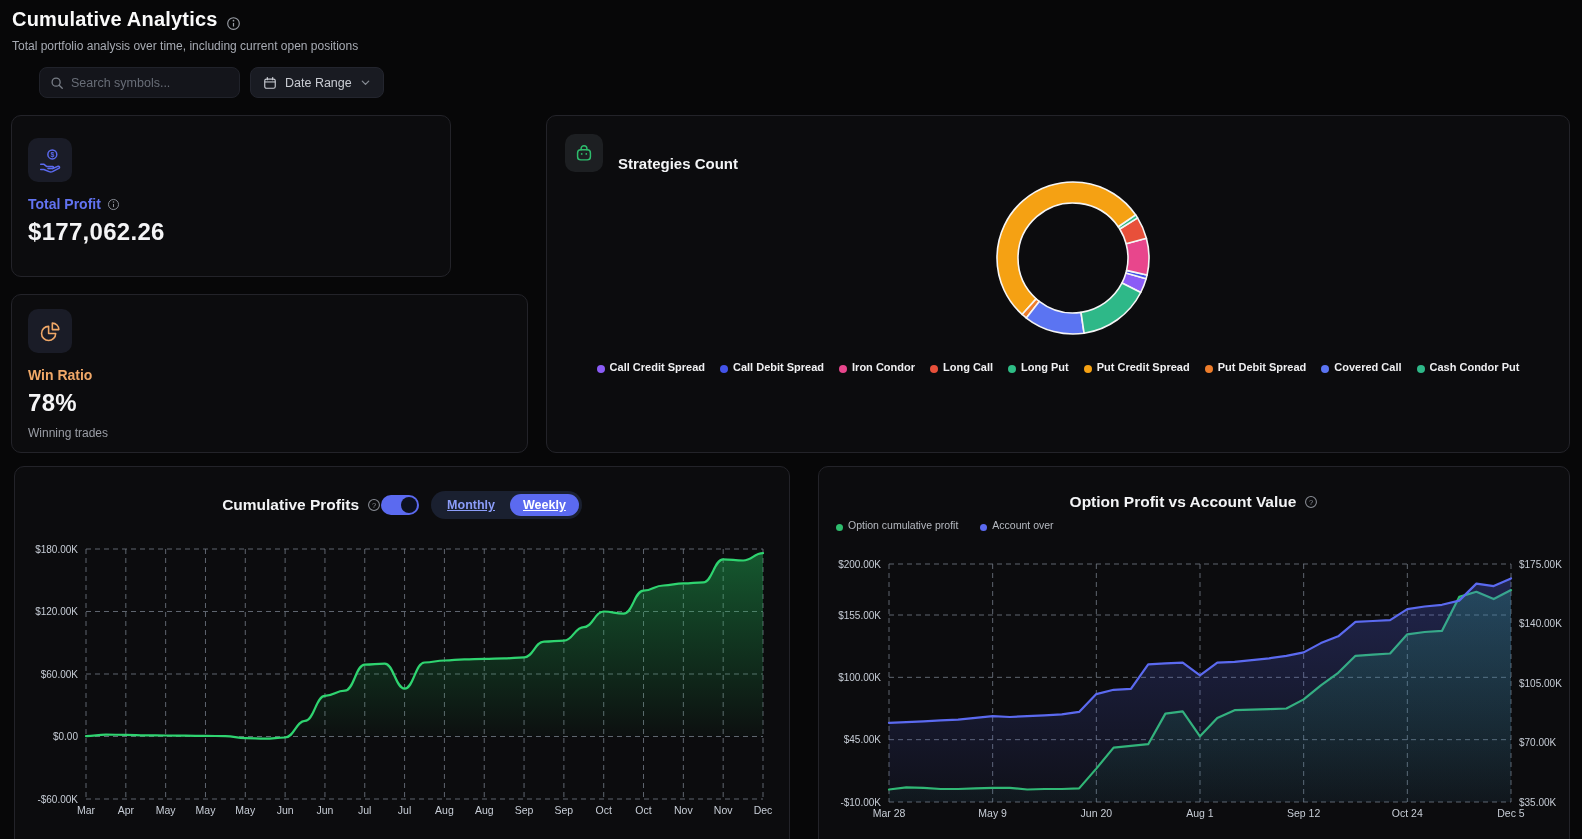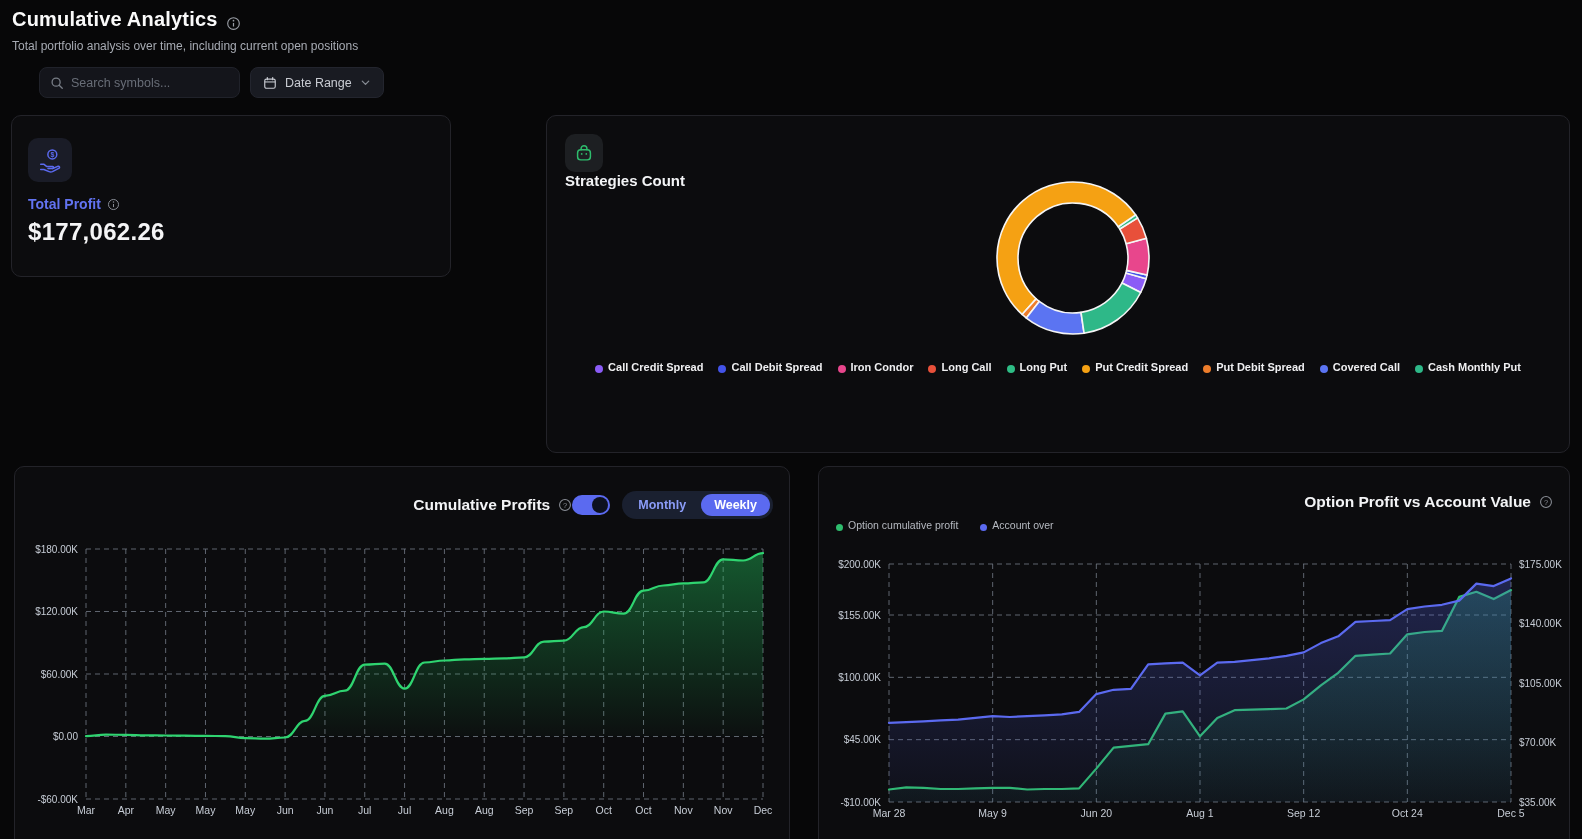--- a/index.html
+++ b/index.html
@@ -45,51 +45,51 @@
     width:44px; height:44px; border-radius:10px; background:#1a1c27;
     display:flex; align-items:center; justify-content:center;
   }
   .icon-box.sm { width:38px; height:38px; background:#1d1f22; }
   .stat-label { margin-top:14px; font-size:14px; font-weight:bold; display:flex; align-items:center; gap:6px; }
   .stat-label.blue  { color:#6273f1; }
   .stat-label.orange{ color:#f0a868; }
   .stat-value { margin-top:6px; font-size:24px; font-weight:bold; color:#f5f5f6; letter-spacing:.3px; }
   .stat-sub { margin-top:9px; font-size:12px; color:#9b9ea6; }
 
-  .strat-head { display:flex; align-items:flex-start; gap:0;flex-direction:column; }
+  .strat-head { display:flex; align-items:flex-end; gap:15px; }
   .card-title { font-size:15px; font-weight:bold; color:#f3f4f6; }
 
   .donut-wrap { position:absolute; left:0; top:0; width:100%; height:100%; }
 
   .pie-legend {
     position:absolute; left:0; right:0; top:245px; display:flex; justify-content:center;
     flex-wrap:nowrap; gap:15px;
   }
   .lg-item { display:flex; align-items:flex-end; gap:5px; white-space:nowrap; }
   .lg-dot { width:8px; height:8px; border-radius:50%; display:inline-block; }
   .lg-label { font-size:11px; font-weight:bold; color:#efeff1; }
 
   
   .chart-head {
     position:absolute; left:16px; right:16px; top:24px; display:flex;
-    align-items:center; justify-content:flex-end; z-index:2;
+    align-items:center; justify-content:center; z-index:2;
   }
   .chart-title-row { display:flex; align-items:center; gap:8px; }
   .chart-title { font-size:15.5px; font-weight:bold; color:#f3f4f6; }
   .head-right { display:flex; align-items:center; gap:12px; }
 
   .toggle { width:38px; height:20px; border-radius:999px; background:#5b6af0; position:relative; cursor:pointer; }
   .toggle .knob { position:absolute; right:2px; top:2px; width:16px; height:16px; border-radius:50%; background:#0d1120; }
 
   .seg {
     display:flex; align-items:center; background:#1a2030; border-radius:999px; padding:3px; gap:2px;
   }
   .seg button {
     border:none; background:transparent; color:#8b9cf8; font-size:12.5px; font-weight:bold;
-    padding:4px 13px; border-radius:999px; cursor:pointer; font-family:"Liberation Sans",sans-serif;
+    padding:4px 13px; border-radius:999px; cursor:pointer; font-family:"Liberation Sans",sans-serif;text-decoration:underline;
   }
   .seg button.active { background:#5b6af0; color:#ffffff; }
 
   .mini-legend {
     position:absolute; left:17px; top:52px; display:flex; gap:22px; z-index:2;
   }
   .mini-legend .lg-label { font-size:10.5px; font-weight:normal; color:#b6bac1; }
   .mini-legend .lg-dot { width:7px; height:7px; }
 
   .chart-svg { position:absolute; left:0; top:0; }
@@ -158,20 +158,33 @@
         <svg width="13" height="13" viewBox="0 0 16 16">
             <circle cx="8" cy="8" r="6.2" fill="none" stroke="#8a8e96" stroke-width="1.2"></circle>
             <line x1="8" y1="7.4" x2="8" y2="11.2" stroke="#8a8e96" stroke-width="1.3"></line>
             <circle cx="8" cy="5" r="0.9" fill="#8a8e96"></circle>
           </svg>
       </span>
     </div>
     <div class="stat-value">$177,062.26</div>
   </div>
 
+  <div class="card card-ratio">
+    <div class="icon-box">
+      <svg width="26" height="26" viewBox="0 0 28 28">
+        <path d="M12.5 9 a7.6 7.6 0 1 0 7.6 7.6 h-7.6 Z" fill="none" stroke="#f0a868" stroke-width="1.7" stroke-linejoin="round"></path>
+        <path d="M16.5 5.5 a7 7 0 0 1 7 7 h-7 Z" fill="none" stroke="#f0a868" stroke-width="1.7" stroke-linejoin="round"></path>
+      </svg>
+    </div>
+    <div class="stat-label orange">
+      <span>Win Ratio</span>
+    </div>
+    <div class="stat-value">78%</div>
+    <div class="stat-sub">Winning trades</div>
+  </div>
 
   <div class="card card-strat">
     <div class="strat-head">
       <div class="icon-box sm">
         <svg width="22" height="22" viewBox="0 0 24 24">
           <path d="M8.8 8.5 v-1.2 a3.2 3.2 0 0 1 6.4 0 v1.2" fill="none" stroke="#2ebd6d" stroke-width="1.6" stroke-linecap="round"></path>
           <rect x="5" y="8.5" width="14" height="11" rx="3.4" fill="none" stroke="#2ebd6d" stroke-width="1.6"></rect>
           <circle cx="9.5" cy="13" r="0.95" fill="#2ebd6d"></circle>
           <circle cx="14.5" cy="13" r="0.95" fill="#2ebd6d"></circle>
         </svg>
@@ -219,21 +232,21 @@
         <span class="lg-item">
           <span class="lg-dot" style="background: rgb(237, 125, 43);"></span>
           <span class="lg-label">Put Debit Spread</span>
         </span>
         <span class="lg-item">
           <span class="lg-dot" style="background: rgb(91, 116, 242);"></span>
           <span class="lg-label">Covered Call</span>
         </span>
         <span class="lg-item">
           <span class="lg-dot" style="background: rgb(46, 184, 136);"></span>
-          <span class="lg-label">Cash Monthly Put</span>
+          <span class="lg-label">Cash Condor Put</span>
         </span>
       </div>
   </div>
 
   <div class="card card-chart-l">
     <div class="chart-head">
       <div class="chart-title-row">
         <span class="chart-title">Cumulative Profits</span>
         <span class="iconic">
           <svg width="14" height="14" viewBox="0 0 16 16">

